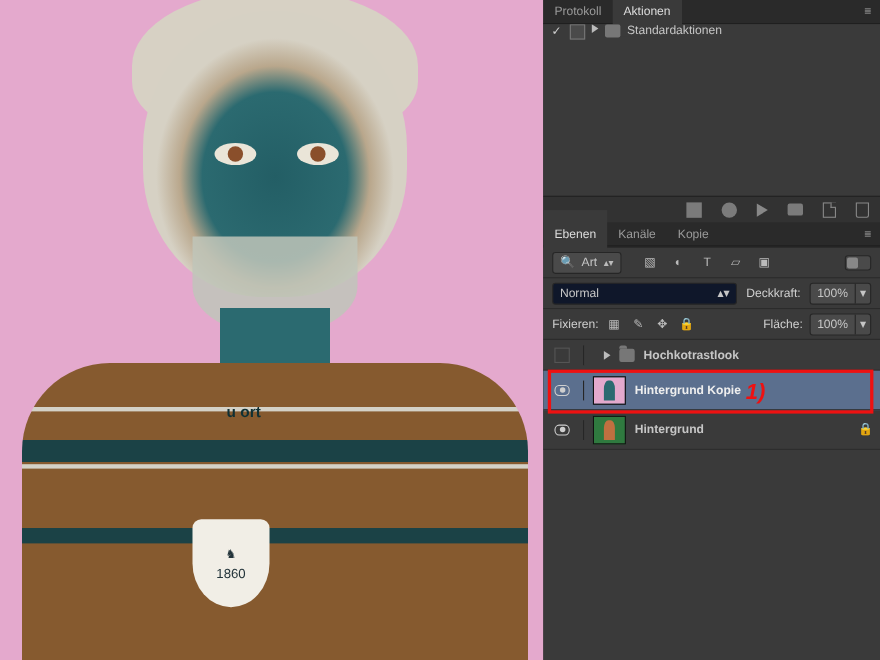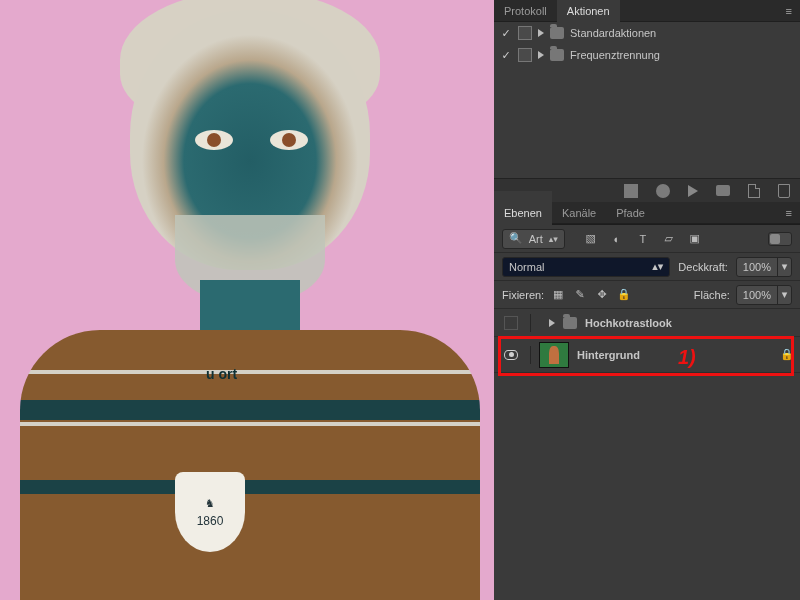--- a/index.html
+++ b/index.html
@@ -42,21 +42,21 @@
 
   
   .panels { position:absolute; right:0; top:0; width:306px; height:600px; background:#3a3a3a; color:#c6c6c6; font-size:11px; }
 
   .panel-tabs { display:flex; align-items:center; height:22px; background:#2a2a2a; border-bottom:1px solid #1f1f1f; }
   .panel-tabs .tab { padding:16px 10px; color:#9a9a9a; cursor:default; }
   .panel-tabs .tab.active { background:#3a3a3a; color:#ddd; }
   .panel-tabs .menu { margin-left:auto; padding:0 8px; color:#aaa; }
 
   .actions-panel { background:#3a3a3a; height:156px; overflow:hidden; }
-  .action-row { display:flex; align-items:center; height:22px; padding:0 6px; gap:6px; }
+  .action-row { display:flex; height:22px; padding:0 6px; gap:6px; }
   .chk::before { content:"✓"; color:#cfcfcf; font-size:11px; display:inline-block; width:12px; text-align:center;}
   .row-box { width:14px; height:14px; border:1px solid #777; background:#4a4a4a;}
   .tri { width:0;height:0;border-left:6px solid #bbb;border-top:4px solid transparent;border-bottom:4px solid transparent;}
   .foldericn { width:14px;height:12px;background:#777;border-radius:2px;position:relative;}
   .foldericn::before{content:"";position:absolute;left:0;top:-3px;width:7px;height:3px;background:#777;border-radius:2px 2px 0 0;}
   .spacer-flex{flex:1;}
 
   .actions-footer { display:flex; gap:18px; align-items:center; justify-content:flex-end;
     height:24px; background:#323232; border-top:1px solid #222; padding:0 10px; color:#888;}
   .af-ico{width:14px;height:14px;opacity:.85;}
@@ -140,41 +140,34 @@
     <div class="menu">≡</div>
   </div>
   <div class="actions-panel">
     <div class="action-row">
       <span class="chk"></span>
       <span class="row-box"></span>
       <span class="tri"></span>
       <span class="foldericn"></span>
       <span>Standardaktionen</span>
     </div>
-    <div class="action-row">
-      <span class="chk"></span>
-      <span class="row-box"></span>
-      <span class="tri"></span>
-      <span class="foldericn"></span>
-      <span>Frequenztrennung</span>
-    </div>
   </div>
   <div class="actions-footer">
     <div class="af-ico af-stop"></div>
     <div class="af-ico af-rec"></div>
     <div class="af-play"></div>
     <div class="af-ico af-fold"></div>
     <div class="af-new"></div>
     <div class="af-trash"></div>
   </div>
 
   <div class="panel-tabs">
     <div class="tab active">Ebenen</div>
     <div class="tab">Kanäle</div>
-    <div class="tab">Pfade</div>
+    <div class="tab">Kopie</div>
     <div class="menu">≡</div>
   </div>
 
   <div class="layers-panel">
 
     <div class="lp-typebar">
       <div class="lp-select">
         <span>🔍</span>
         <span>Art</span>
         <span class="arrs">▴▾</span>
@@ -220,20 +213,30 @@
       <div class="layer-row group">
         <div class="vis-col">
             <div class="vis-empty"></div>
           </div>
         <div class="sep-v"></div>
         <span class="group-expand"></span>
         <span class="foldericn"></span>
         <span class="layer-name">Hochkotrastlook</span>
       </div>
 
+      <div class="layer-row selected">
+        <div class="vis-col">
+            <div class="eye"></div>
+          </div>
+        <div class="sep-v"></div>
+        <div class="thumb inv">
+            <div class="mini"></div>
+          </div>
+        <span class="layer-name">Hintergrund Kopie</span>
+      </div>
 
       <div class="layer-row">
         <div class="vis-col">
             <div class="eye"></div>
           </div>
         <div class="sep-v"></div>
         <div class="thumb norm">
             <div class="mini"></div>
           </div>
         <span class="layer-name">Hintergrund</span>

